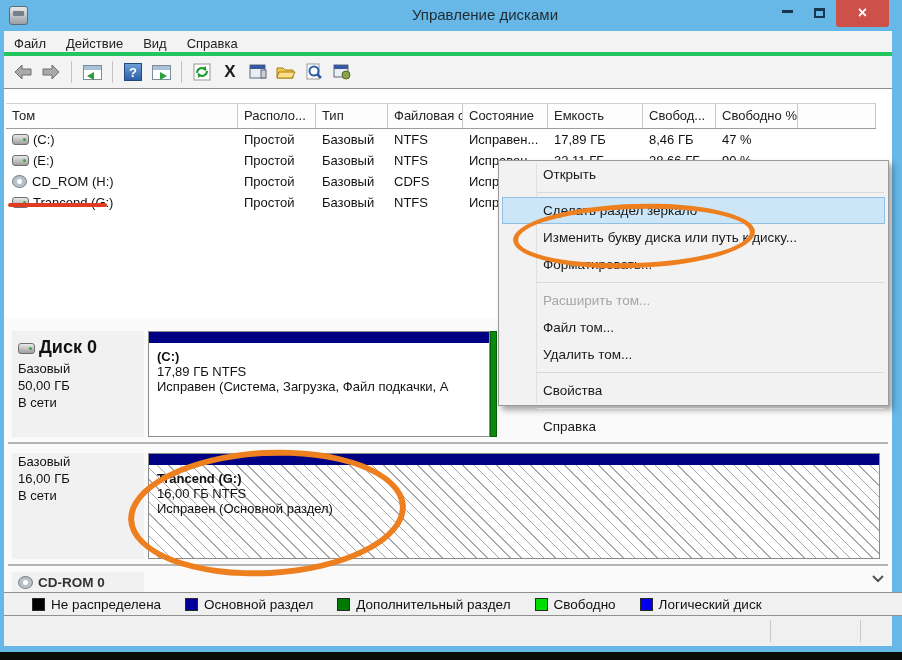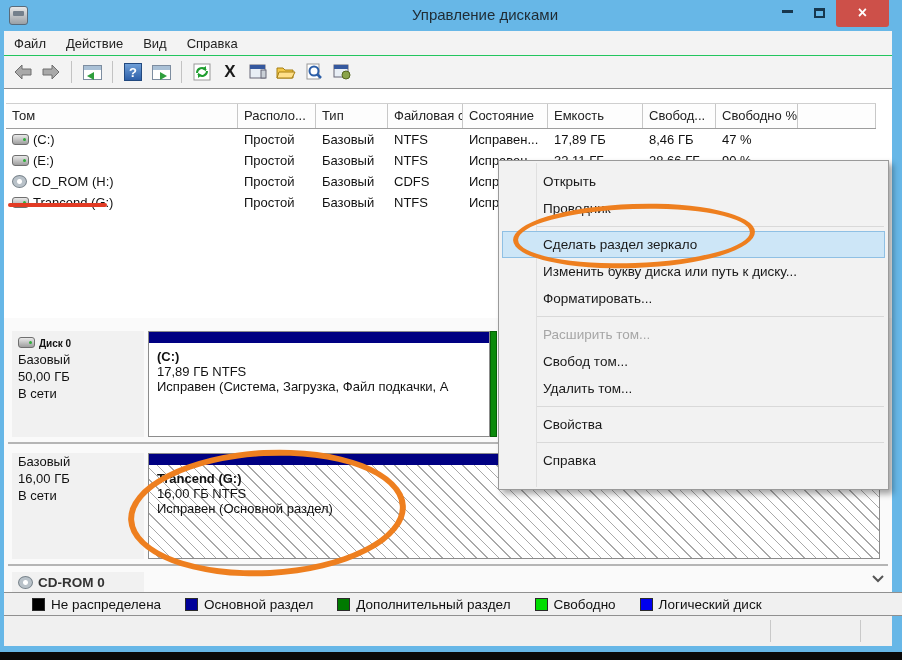--- a/index.html
+++ b/index.html
@@ -19,21 +19,21 @@
      color:#123; font-size:13px; line-height:26px; }
   .btn-min { left:772px; font-weight:bold; }
   .btn-max { left:804px; }
   .max-glyph { display:inline-block; width:11px; height:10px; border:2px solid #17374e; border-top-width:3px; margin-top:8px; }
   .min-glyph { display:inline-block; width:11px; height:3px; border-bottom:3px solid #17374e; margin-bottom:4px;}
   .btn-close { position:absolute; left:836px; top:0; width:53px; height:27px; background:#cd5049;
      border-radius:0 0 3px 3px; color:#fff; text-align:center; font-size:16px; font-weight:bold; line-height:26px; }
 
   
   .menubar { position:absolute; left:4px; top:31px; width:888px; height:25px; background:#f3f3f3;
-     display:flex; align-items:center; border-bottom:1px solid #22c55e; }
+     display:flex; border-bottom:4px solid #22c55e; }
   .menubar .mitem { padding:0 10px; font-size:13px; color:#222; height:25px; line-height:25px; }
   .toolbar { position:absolute; left:4px; top:56px; width:888px; height:33px; background:#f3f3f3;
      border-bottom:1px solid #8f8f8f; display:flex; align-items:center; padding-left:8px; gap:6px; }
   .tsep { width:1px; height:22px; background:#c3c3c3; margin:0 3px; }
   .ticon { width:22px; height:22px; display:flex; align-items:center; justify-content:center; }
   .win-ic { width:19px; height:15px; background:#fff; border:1px solid #7d8da0; position:relative; }
   .win-ic::before { content:""; position:absolute; left:0; top:0; right:0; height:4px; background:#a9c0d6; }
   .win-ic .tri { position:absolute; top:6px; width:0; height:0; border-top:4px solid transparent; border-bottom:4px solid transparent; }
   .tri-left  { left:3px;  border-right:7px solid #2e9e3c; }
   .tri-right { right:3px; border-left:7px solid #2e9e3c; }
@@ -54,43 +54,43 @@
   .drive-ic::after { content:""; position:absolute; right:2px; top:3px; width:3px; height:3px; background:#2fae3a; border-radius:50%; }
   .cd-ic { display:inline-block; width:15px; height:13px; border-radius:50%;
      background:radial-gradient(circle at 50% 50%, #fff 0 2px, #b9c2c9 3px 6px, #8d979e 7px); border:1px solid #77828a;
      vertical-align:-2px; margin-right:5px; }
   .red-underline { position:absolute; left:8px; top:203px; width:99px; height:4px; background:#e23b24; border-radius:2px; }
 
   
   .graphpane { position:absolute; left:4px; top:318px; width:888px; height:274px; background:#fafafa; overflow:hidden; }
   .diskrow { position:absolute; left:4px; width:880px; height:120px; border-bottom:2px solid #b5b5b5; }
   .diskcard { position:absolute; left:4px; top:7px; width:132px; height:106px; background:#f1f1f1; }
-  .diskcard .dname { font-size:10px; font-weight:bold; color:#111; padding:6px 0 2px 6px; }
+  .diskcard .dname { font-size:18px; font-weight:bold; color:#111; padding:6px 0 2px 6px; }
   .diskcard .dline { font-size:13px; color:#111; padding:1px 0 1px 6px; }
   .part { position:absolute; top:7px; height:106px; border:1px solid #8c8c8c; background:#fff; overflow:hidden; }
   .part .strip { position:absolute; left:0; top:0; right:0; height:11px; background:#000082; }
   .part .ptxt { position:absolute; left:8px; top:17px; font-size:13px; color:#111; white-space:nowrap; }
   .part .ptxt b { font-size:13px; }
   .hatched { background:repeating-linear-gradient(45deg,#ffffff 0 7px,#a9a9a9 7px 8px); }
   .greenedge { position:absolute; left:482px; top:7px; width:7px; height:106px; background:#0b8a0b; border:1px solid #056105; }
   .cdrow-partial { position:absolute; left:8px; top:254px; width:132px; height:20px; background:#f1f1f1; font-size:13.5px;
      font-weight:bold; color:#333; padding:3px 0 0 6px; }
   .scroll-arrow { position:absolute; right:8px; bottom:6px; color:#555; font-size:13px; }
 
   
   .legend { position:absolute; left:4px; top:592px; width:900px; height:24px; background:#f0f0f0;
      border-top:1px solid #909090; border-bottom:1px solid #909090; display:flex; align-items:center; padding-left:28px; gap:24px; }
   .lg-item { display:flex; align-items:center; gap:6px; font-size:13.5px; color:#111; }
   .lg-sq { width:13px; height:13px; border:1px solid #2a2a2a; }
   .statusbar { position:absolute; left:4px; top:616px; width:888px; height:30px; background:#f0f0f0; }
   .statusbar .sdiv { position:absolute; top:4px; bottom:4px; width:1px; background:#c9c9c9; }
 
   
-  .ctxmenu { position:absolute; left:498px; top:160px; width:391px; height:330px; background:#f2f2f2;
-     border:1px solid #9a9a9a; box-shadow:4px 4px 6px rgba(0,0,0,0.35); padding-top:7px; z-index:50; }
+  .ctxmenu { position:absolute; left:498px; top:160px; width:391px; height:246px; background:#f2f2f2;
+     border:1px solid #9a9a9a; box-shadow:4px 4px 6px rgba(0,0,0,0.35); padding-top:0; z-index:50; }
   .ctxmenu::before { content:""; position:absolute; left:37px; top:2px; bottom:2px; width:1px; background:#e0e0e0; }
   .mi { position:relative; height:27px; line-height:27px; font-size:13.5px; color:#1a1a1a; padding-left:44px; white-space:nowrap; }
   .mi.disabled { color:#a6a6a6; }
   .mi.highlighted { background:#cde6f7; box-shadow:inset 0 0 0 1px #8fc0e4; margin:0 3px; padding-left:41px; }
   .msep { height:9px; position:relative; }
   .msep::after { content:""; position:absolute; left:38px; right:4px; top:4px; height:1px; background:#d9d9d9; }
 
   
   .orange-ellipse { position:absolute; border:5px solid #ee7f1f; border-radius:50%; z-index:80; pointer-events:none; }
   .el-menu { left:513px; top:204px; width:242px; height:64px; transform:rotate(-2deg); }
@@ -308,28 +308,27 @@
       </span>
   </div>
 
   <div class="statusbar">
     <span class="sdiv" style="left:766px"></span>
     <span class="sdiv" style="left:856px"></span>
   </div>
 
   <div class="ctxmenu">
     <div class="mi">Открыть</div>
-    <div class="mi">Проводник</div>
     <div class="msep"></div>
     <div class="mi highlighted">Сделать раздел зеркало</div>
     <div class="mi">Изменить букву диска или путь к диску...</div>
     <div class="mi">Форматировать...</div>
     <div class="msep"></div>
     <div class="mi disabled">Расширить том...</div>
-    <div class="mi">Свобод том...</div>
+    <div class="mi">Файл том...</div>
     <div class="mi">Удалить том...</div>
     <div class="msep"></div>
     <div class="mi">Свойства</div>
     <div class="msep"></div>
     <div class="mi">Справка</div>
   </div>
 
   <div class="orange-ellipse el-menu"></div>
   <div class="orange-ellipse el-disk"></div>
 </div>

